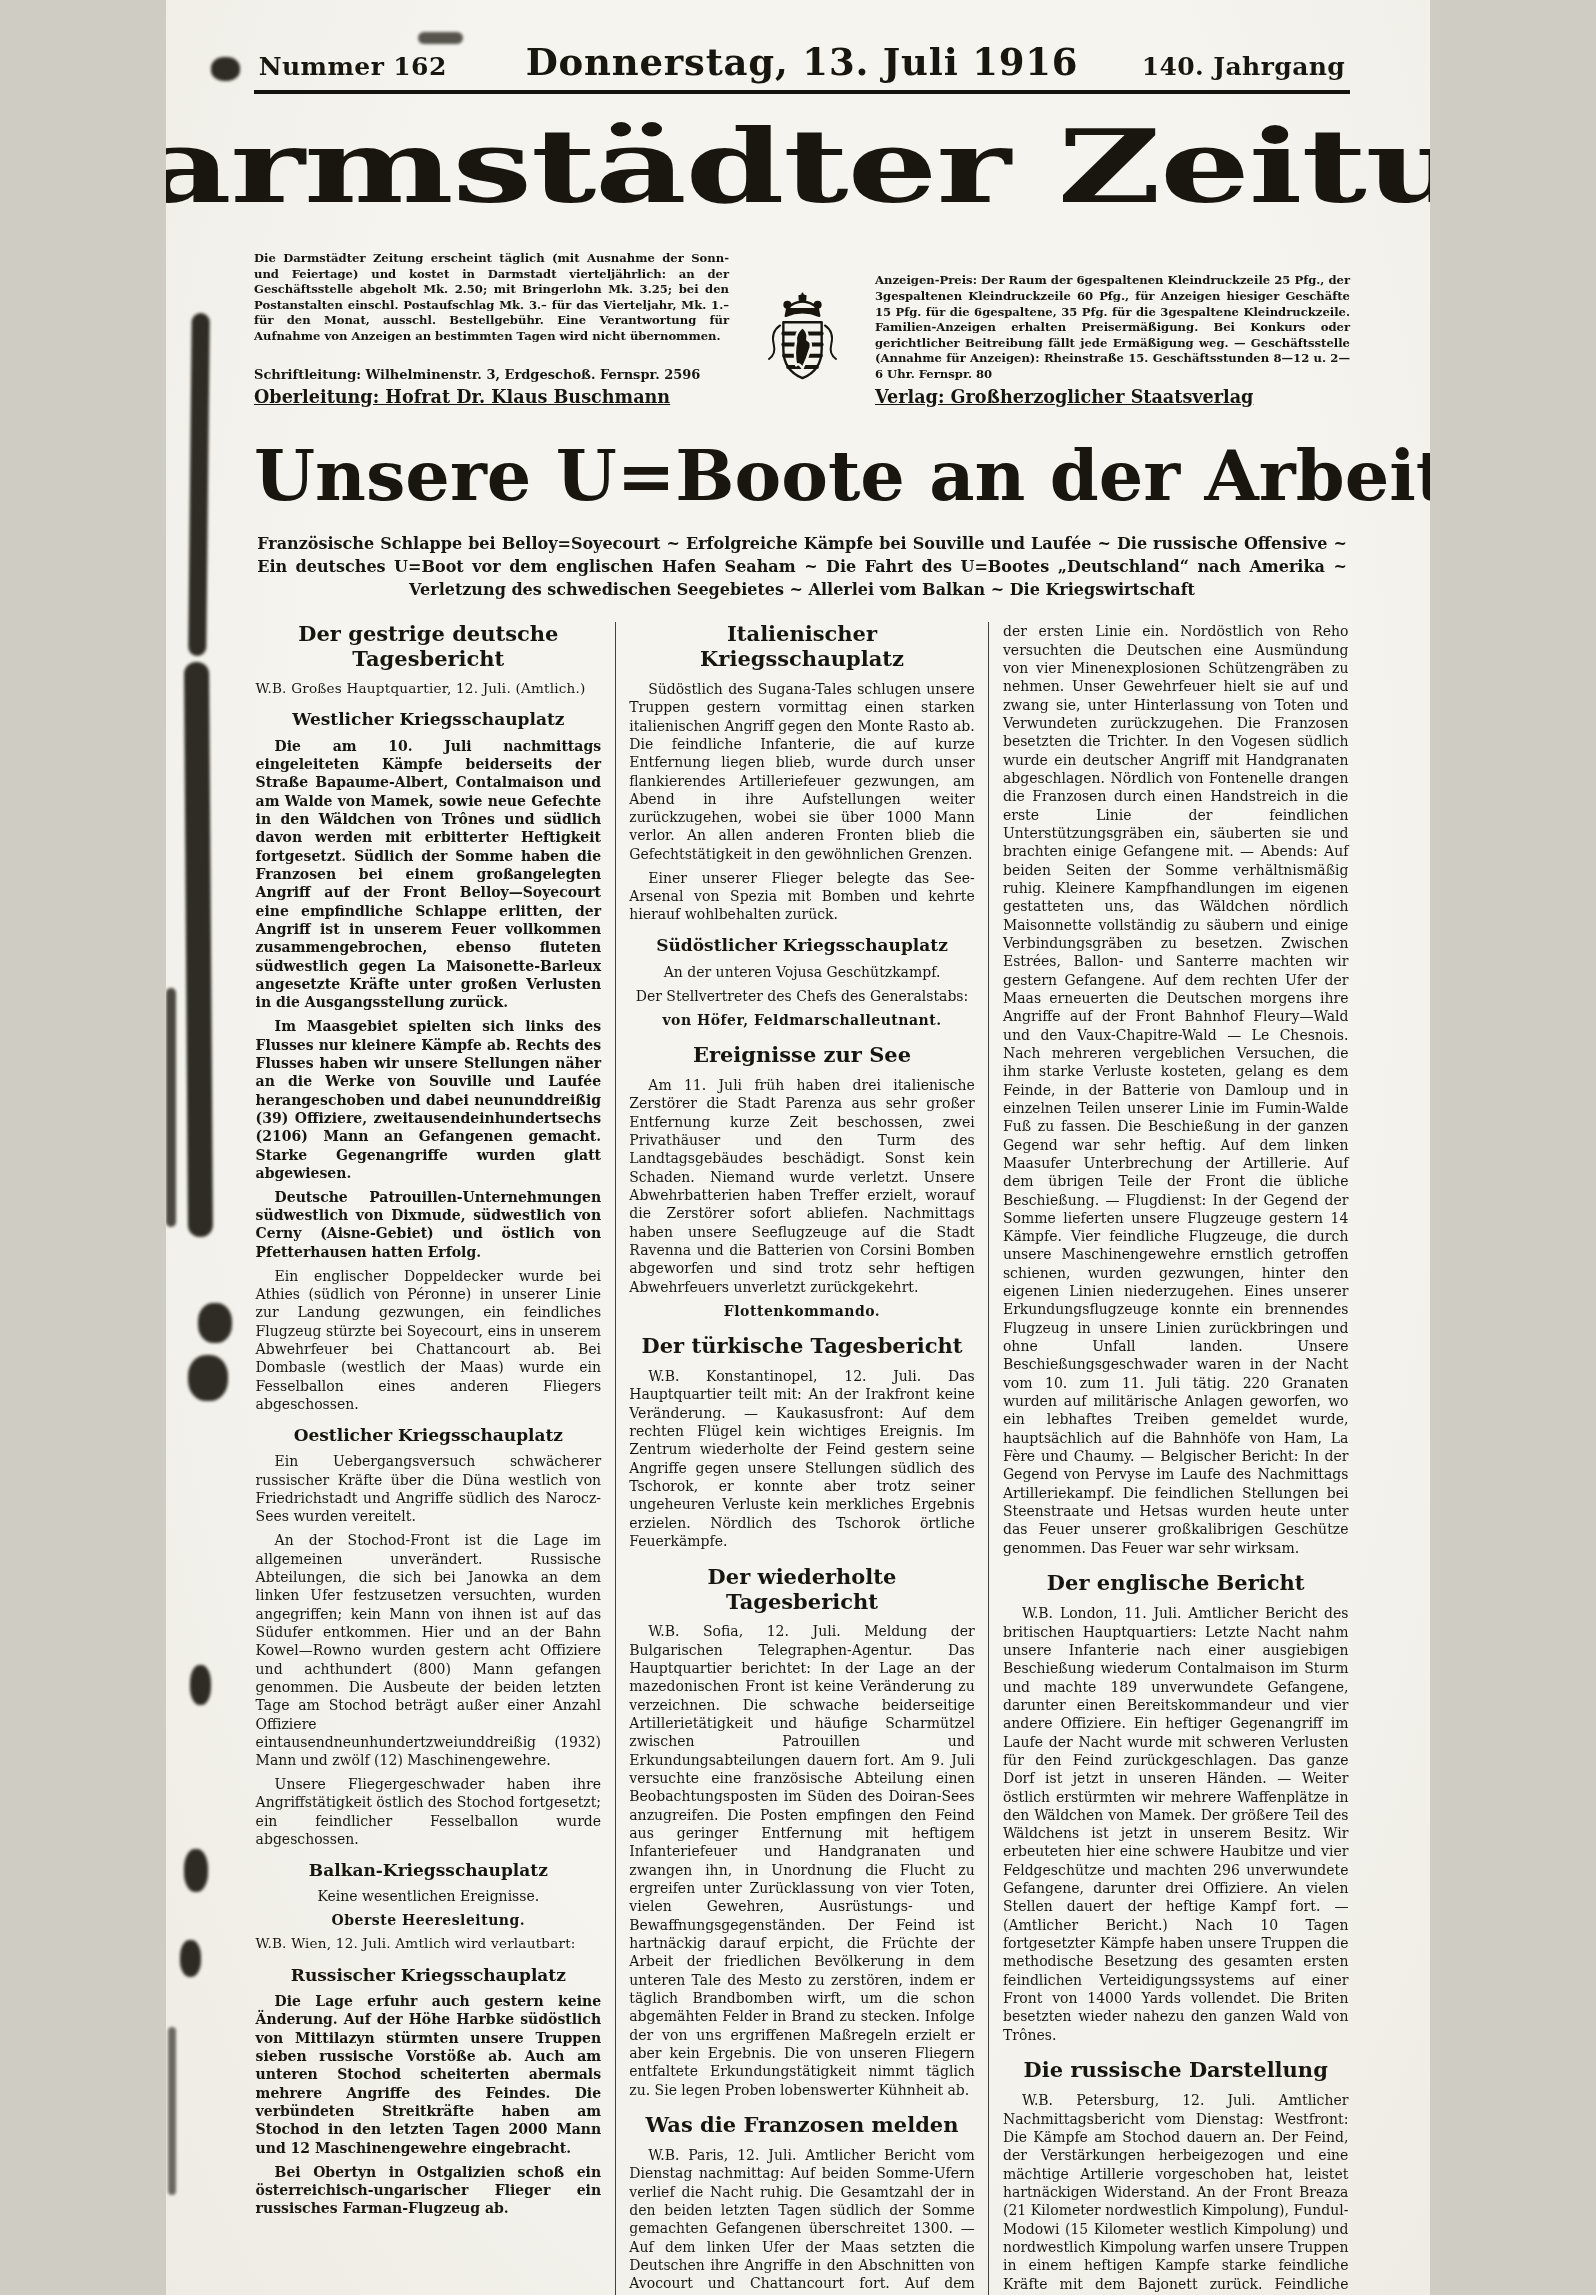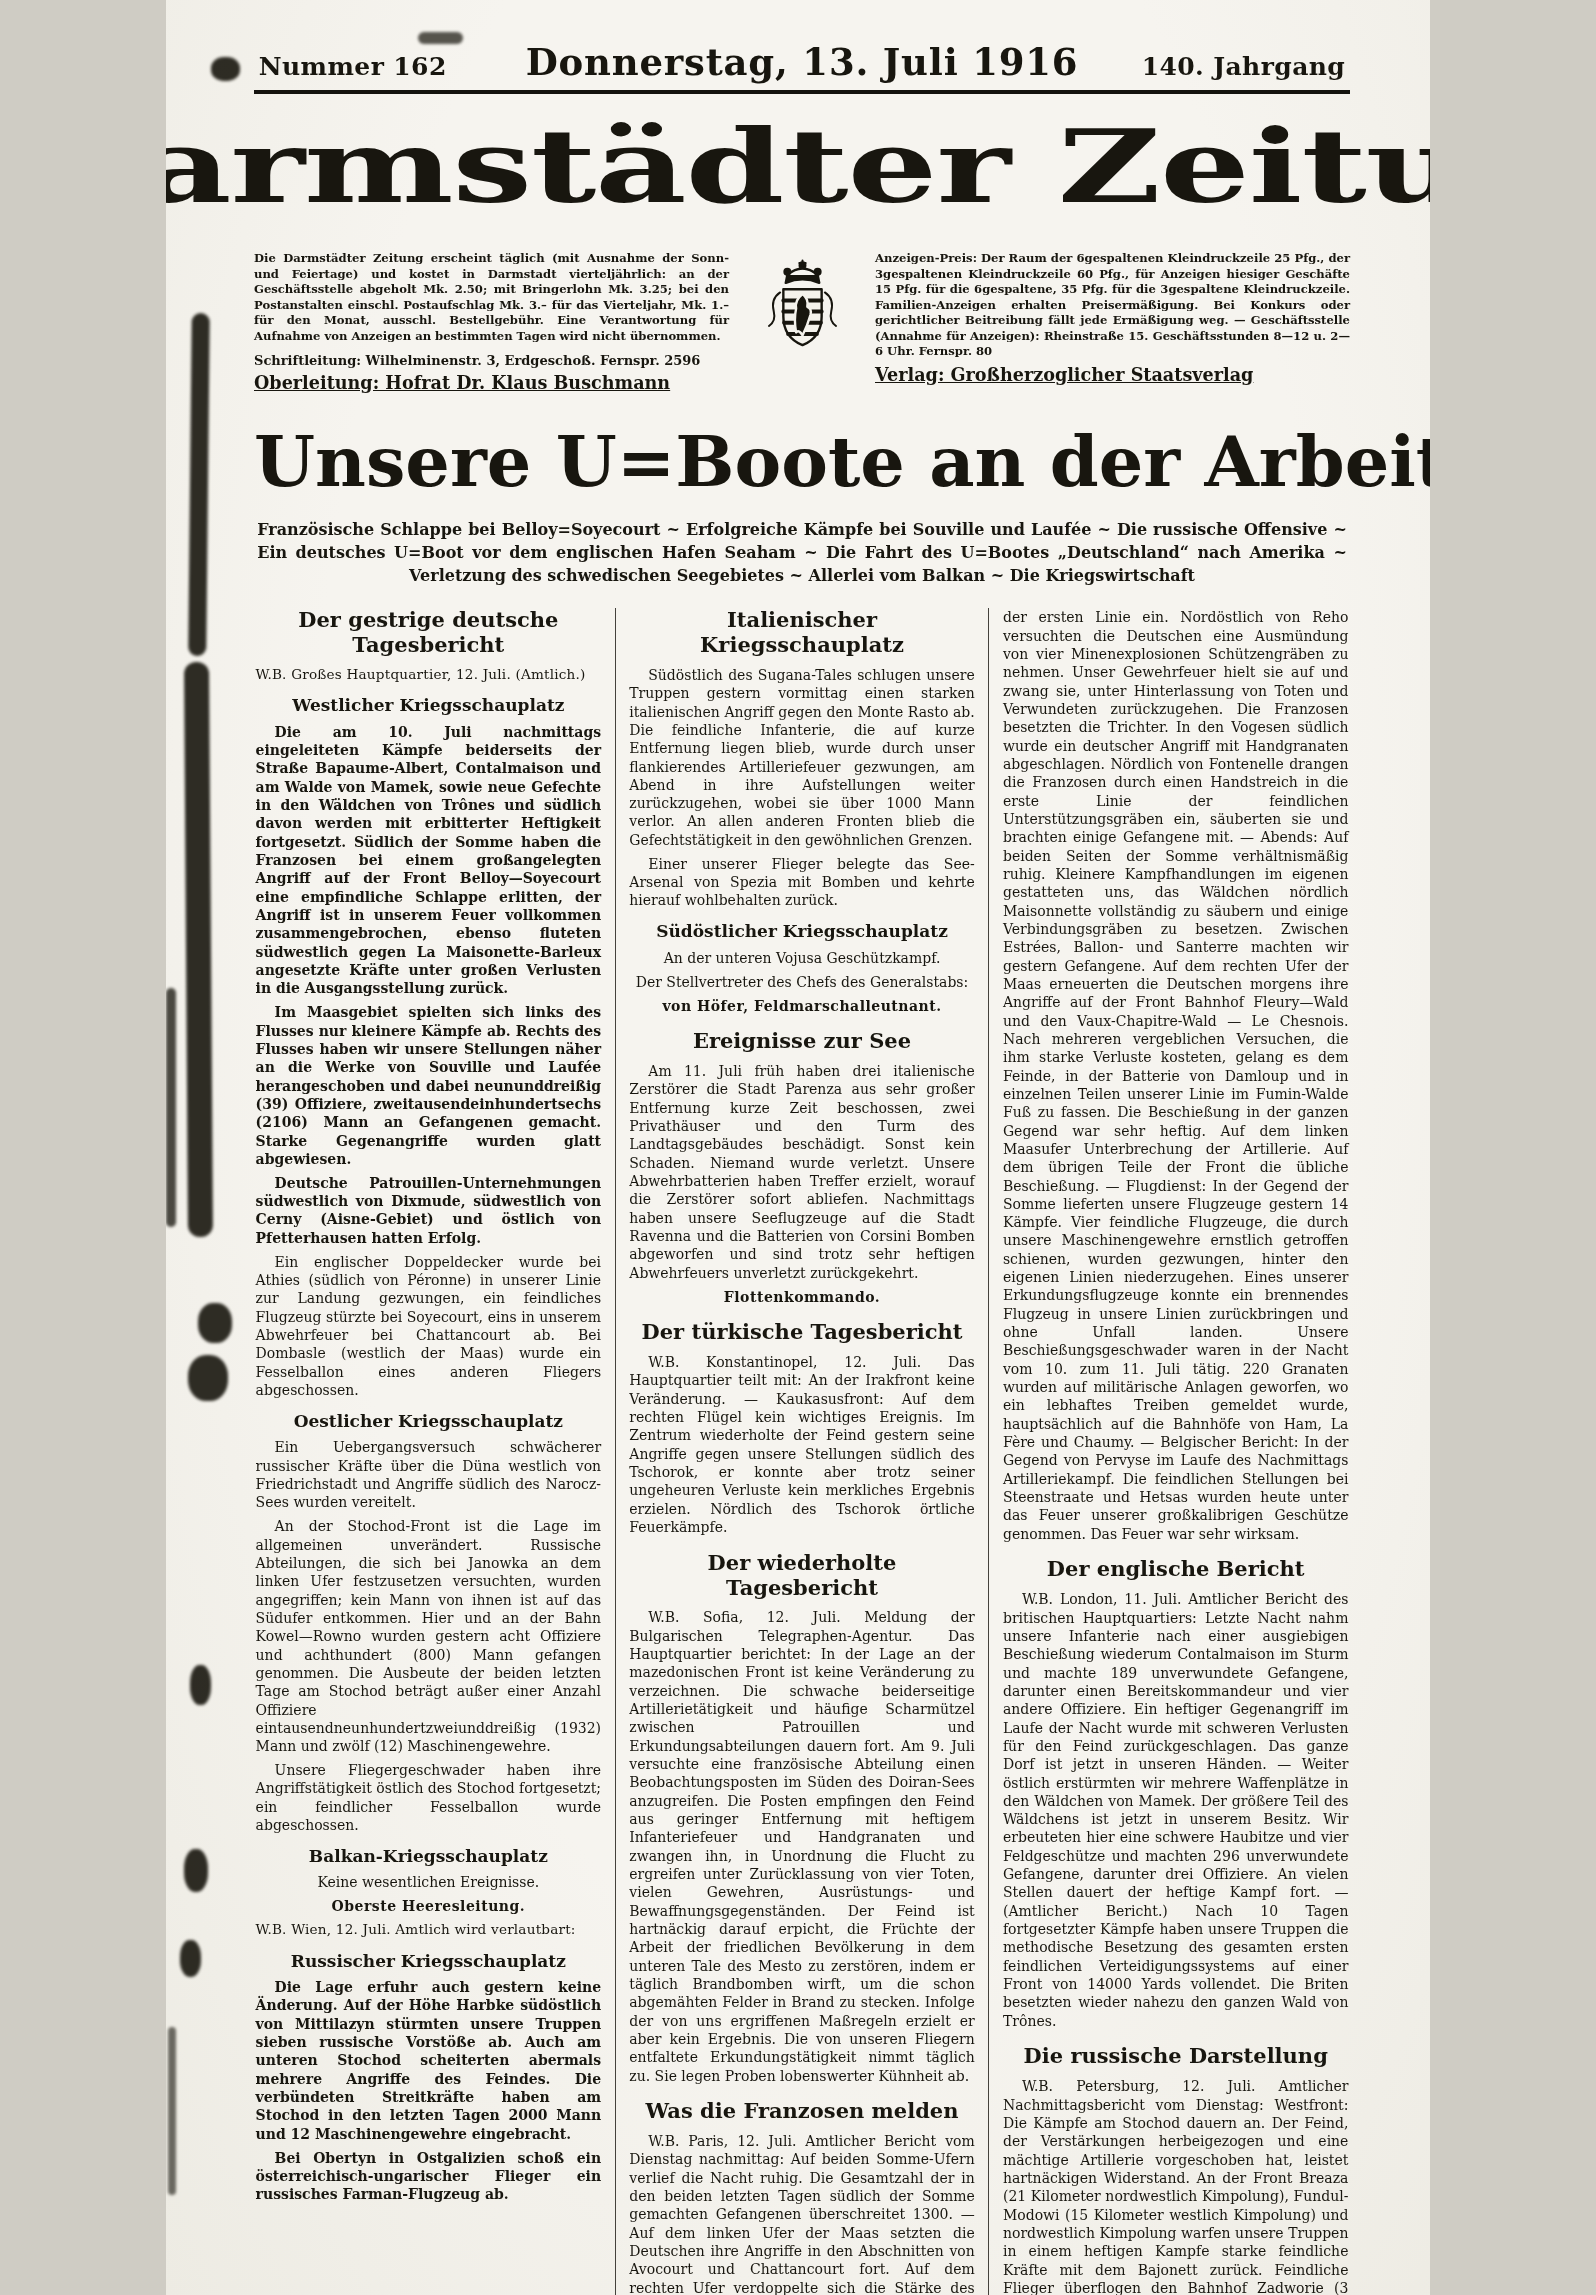--- a/index.html
+++ b/index.html
@@ -24,24 +24,24 @@
 
   
   .masthead { text-align:center; margin:12.8px 0 6.4px; height:136px; overflow:visible; }
   .masthead span {
     display:inline-block; white-space:nowrap;
     font-size:101px; font-weight:bold; letter-spacing:-0.8px;
     transform:scaleX(1.40); transform-origin:center;
   }
 
   
-  .impressum { display:flex; gap:21px; margin:8px 0 3.2px; }
+  .impressum { display:flex; gap:21px; margin:8px 0 3.2px;align-items:flex-end; }
   .imp-col { flex:1; min-width:0; }
   .imp-small { font-size:11.6px; line-height:1.34; text-align:justify; font-weight:bold; hyphens:auto; }
-  .imp-line1 { margin-top:9px; font-size:13px; font-weight:bold; }
+  .imp-line1 { margin-top:23px; font-size:13px; font-weight:bold; }
   .imp-line2 { margin-top:4px; font-size:17.6px; font-weight:bold;text-decoration:underline; }
   .crest-box { flex:0 0 104px; display:flex; align-items:flex-start; justify-content:center; padding-top:3.2px; }
 
   
   .notice {
     margin-top:9.6px;
     border-top:2.4px solid #14130e;
     border-bottom:5.6px solid #14130e;
     padding:7.2px 3.2px 8px;
     font-size:13.6px; font-weight:bold; text-align:center; letter-spacing:0.2px;

